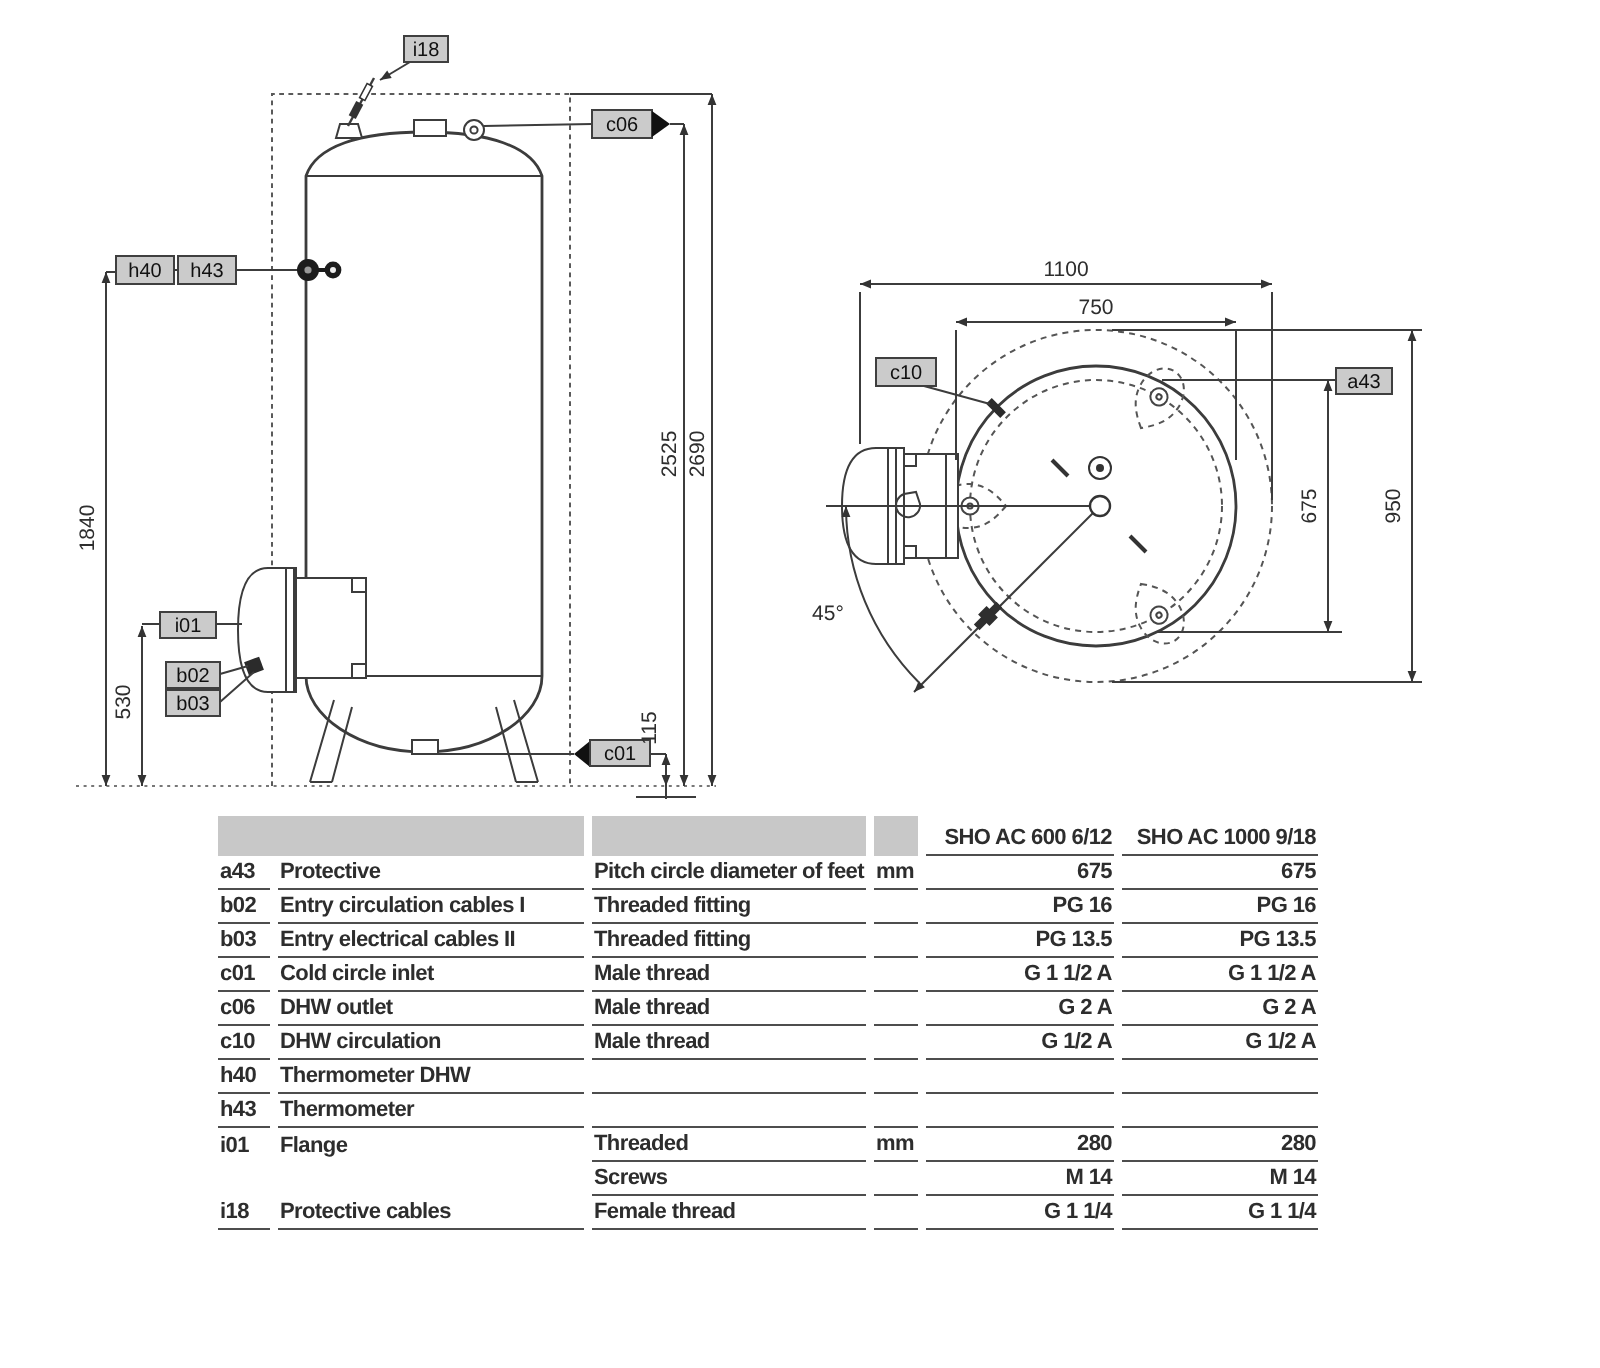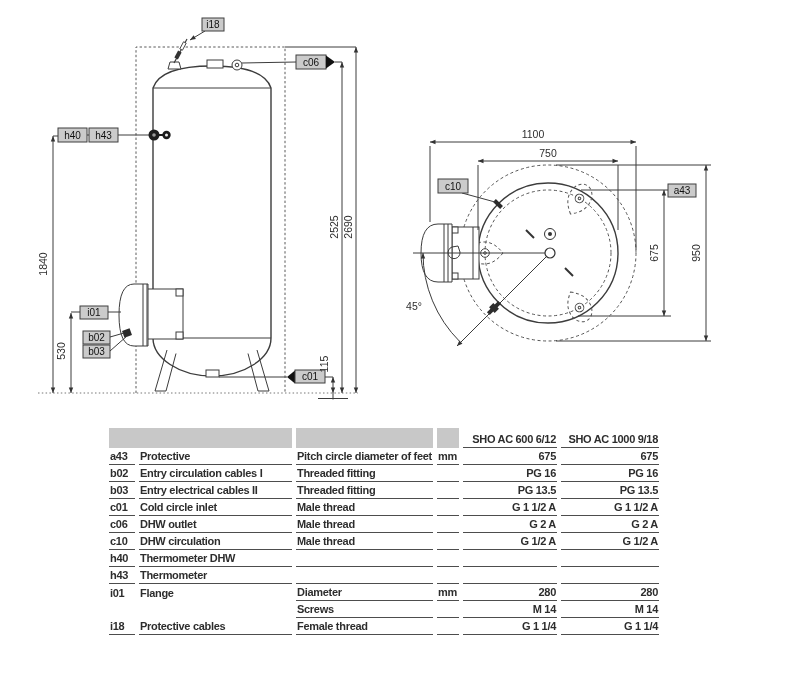--- a/index.html
+++ b/index.html
@@ -8,21 +8,21 @@
   svg{position:absolute;left:0;top:0;}
   svg text{font-family:"Liberation Sans",sans-serif;fill:#2e2e2e;font-size:10.5px;}
   svg text.lbl{font-size:10px;fill:#111;}
   .dline{stroke:#3c3c3c;stroke-width:1;fill:none;}
   .thick{stroke:#3c3c3c;stroke-width:1.4;fill:none;}
   .lblbox{fill:#cbcbcb;stroke:#3f3f3f;stroke-width:1;}
   .dash{stroke:#5a5a5a;stroke-width:1;fill:none;stroke-dasharray:2.4 2.2;}
   .cdash{stroke:#555;stroke-width:1;fill:none;stroke-dasharray:3 2.6;}
   .white{fill:#fff;}
   
-  .spec{position:absolute;left:105px;top:428px;border-collapse:separate;
+  .spec{position:absolute;left:105px;top:408px;border-collapse:separate;
         border-spacing:4px 0;table-layout:fixed;}
   .spec td{height:15px;line-height:14px;padding:0 1px 1px 1px;vertical-align:bottom;
         font-size:11px;font-weight:700;letter-spacing:-0.3px;color:#2d2d2d;
         border-bottom:1px solid #4d4d4d;white-space:nowrap;overflow:hidden;}
   .spec tr.hdr td{height:18px;border-bottom:none;}
   .spec td.gray{background:#c8c8c8;}
   .spec tr.hdr td.v{border-bottom:1px solid #4d4d4d;}
   .spec td.v{text-align:right;}
   .spec td.nb{border-bottom:none;}
 </style>
@@ -291,21 +291,21 @@
         <td>h43</td>
         <td>Thermometer</td>
         <td></td>
         <td></td>
         <td class="v"></td>
         <td class="v"></td>
       </tr>
   <tr>
         <td class="nb">i01</td>
         <td class="nb">Flange</td>
-        <td>Diameter</td>
+        <td>Threaded</td>
         <td>mm</td>
         <td class="v">280</td>
         <td class="v">280</td>
       </tr>
   <tr>
         <td class="nb"></td>
         <td class="nb"></td>
         <td>Screws</td>
         <td></td>
         <td class="v">M 14</td>

